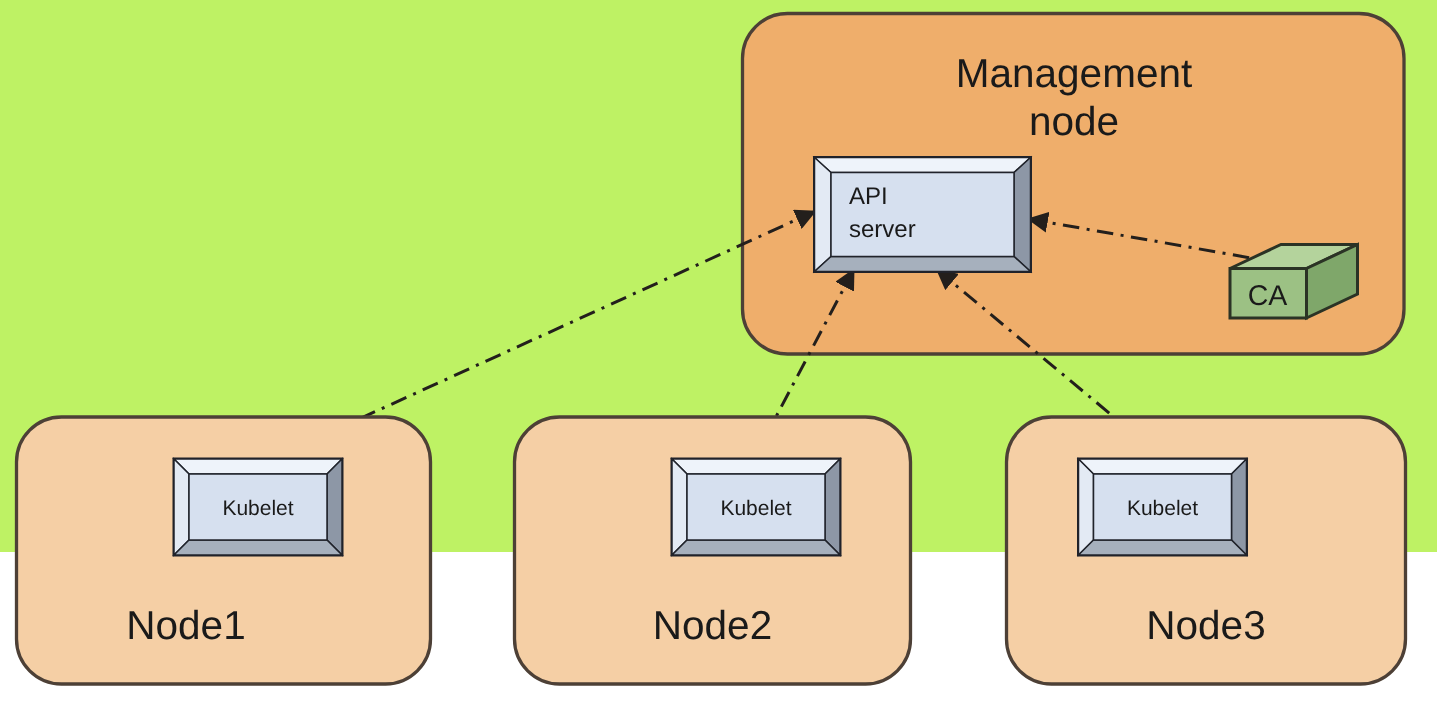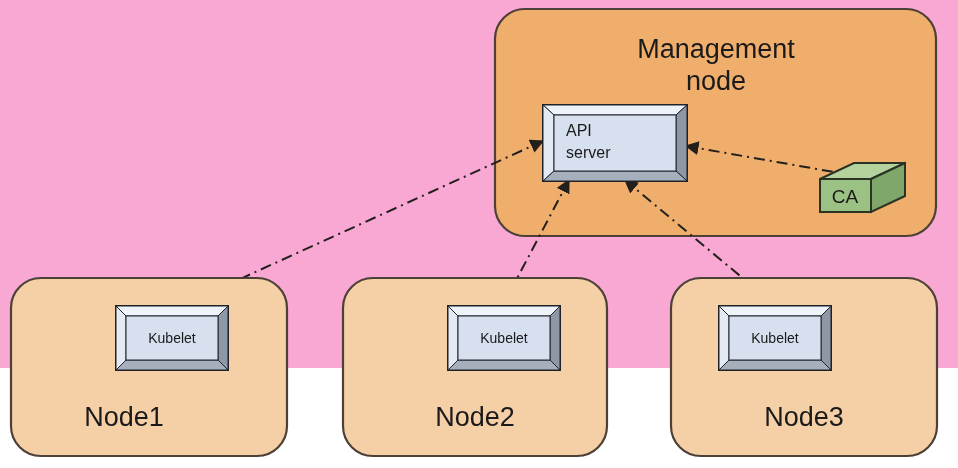--- a/index.html
+++ b/index.html
@@ -10,21 +10,21 @@
   body {
     width: 958px;
     height: 468px;
     font-family: "Liberation Sans", sans-serif;
     overflow: hidden;
   }
   #diagram-root {
     position: relative;
     width: 958px;
     height: 368px;
-    background: #f9a8d4;
+    background: #bef264;
   }
   svg.diagram-canvas {
     position: absolute;
     left: 0;
     top: 0;
     width: 958px;
     height: 468px;
   }
   .container-label {
     font-family: "Liberation Sans", sans-serif;

